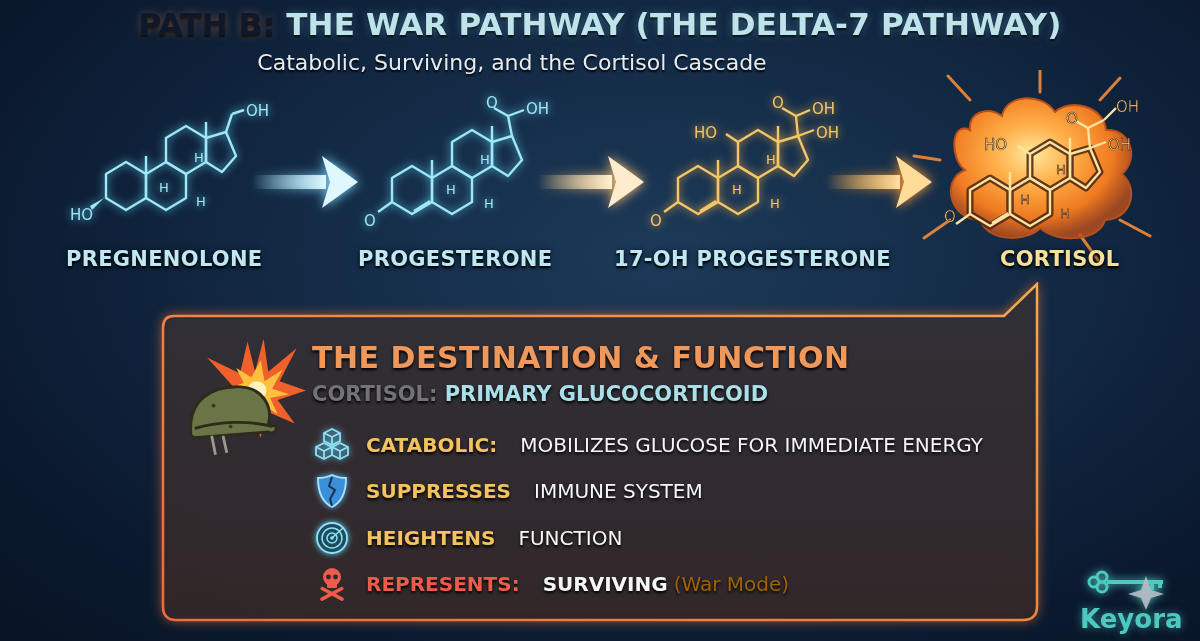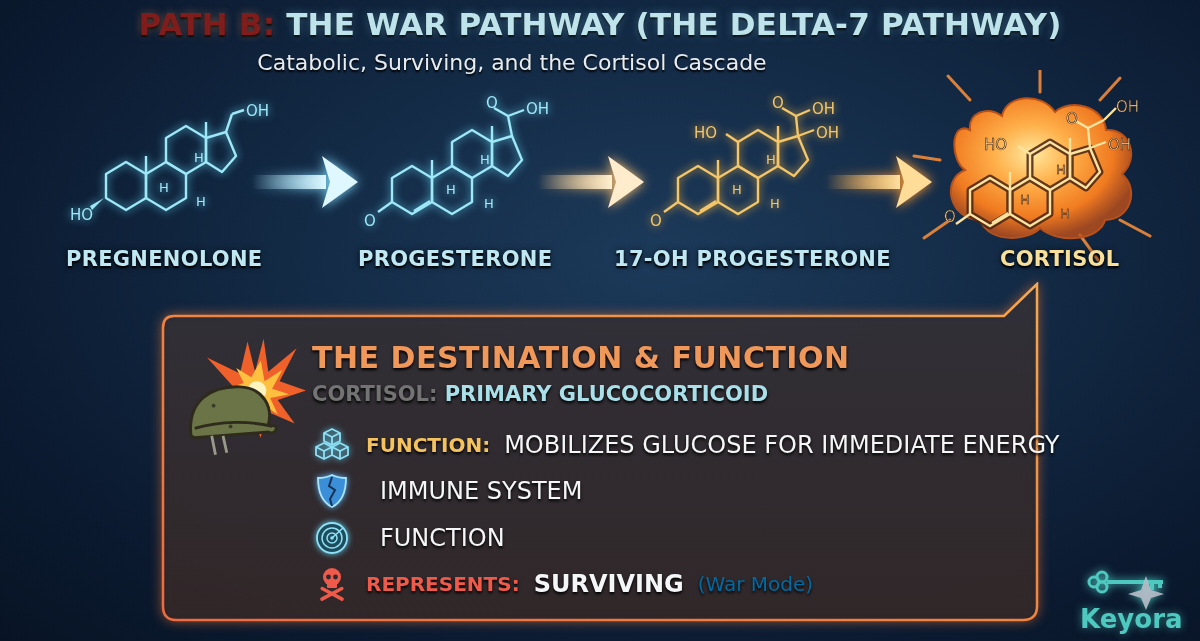--- a/index.html
+++ b/index.html
@@ -7,21 +7,21 @@
     width:1200px; height:641px; overflow:hidden; position:relative;
     background: radial-gradient(ellipse at 55% 40%, #1c3a5a 0%, #132a45 40%, #0b1a30 75%, #081425 100%);
     font-family: "DejaVu Sans", sans-serif;
   }
   .title {
     position:absolute; left:0; top:6px; width:1200px; text-align:center;
     font-family:"DejaVu Sans", sans-serif; font-weight:bold; font-size:31px; letter-spacing:0.2px;
     color:#bfe3ea; text-shadow:0 0 8px rgba(120,200,230,0.35), 0 2px 2px #000;
     white-space:nowrap;
   }
-  .title .accent { color:#7f1d1d; text-shadow:0 0 8px rgba(240,150,90,0.35), 0 2px 2px #000;margin-top:16px; }
+  .title .accent { color:#0f172a; text-shadow:0 0 8px rgba(240,150,90,0.35), 0 2px 2px #000;margin-top:16px; }
   .subtitle {
     position:absolute; left:0; top:50px; width:1024px; text-align:center;
     font-size:22px; color:#e6ecf0; text-shadow:0 2px 2px #000;
   }
   .molecule { position:absolute; }
   .molecule svg { overflow:visible; }
   .mol-label {
     position:absolute; font-weight:bold; font-size:21px; letter-spacing:0.3px; white-space:nowrap;
     text-shadow:0 0 6px rgba(0,0,0,0.6), 0 2px 2px #000;
   }
@@ -36,22 +36,22 @@
   }
   .panel-sub {
     position:absolute; left:312px; top:382px; font-weight:bold; font-size:21px; white-space:nowrap;
     text-shadow:0 2px 3px #000;
   }
   .panel-sub .k { color:#737373; }
   .panel-sub .v { color:#a9dfe8; }
   .bullet { position:absolute; left:312px; height:34px; display:flex; align-items:center; white-space:nowrap; }
   .bullet .ico { width:40px; height:34px; display:flex; align-items:center; justify-content:center; margin-right:14px; }
   .bullet .k { font-weight:bold; font-size:20px; text-shadow:0 2px 3px #000; }
-  .bullet .v { font-size:24px; color:#f4f6f8; text-shadow:0 2px 3px #000; margin-left:14px; }
-  .bullet .v2 { font-size:20px; color:#0369a1; text-shadow:0 2px 3px #000; margin-left:14px; }
+  .bullet .v { font-size:20px; color:#f4f6f8; text-shadow:0 2px 3px #000; margin-left:23px; }
+  .bullet .v2 { font-size:20px; color:#a16207; text-shadow:0 2px 3px #000; margin-left:6px; }
   .logo { position:absolute; left:1084px; top:570px; width:100px; height:66px; }
   .logo-text {
     position:absolute; left:1080px; top:604px; font-weight:bold; font-size:26px; color:#4ec9c0;
     text-shadow:0 0 8px rgba(78,201,192,0.6);
   }
 </style>
 </head>
 <body>
 
 <div class="title">
@@ -276,44 +276,46 @@
           <line x1="18" y1="9" x2="18" y2="17"></line>
         <polygon points="10,15 18,19 18,27 10,31 2,27 2,19"></polygon>
         <polyline points="2,19 10,23 18,19"></polyline>
           <line x1="10" y1="23" x2="10" y2="31"></line>
         <polygon points="26,15 34,19 34,27 26,31 18,27 18,19"></polygon>
         <polyline points="18,19 26,23 34,19"></polyline>
           <line x1="26" y1="23" x2="26" y2="31"></line>
       </g>
     </svg>
   </span>
-  <span class="k" style="color:#f4c25e;">FUNCTION:</span>
+  <span class="k" style="color:#f4c25e;">CATABOLIC:</span>
   <span class="v">MOBILIZES GLUCOSE FOR IMMEDIATE ENERGY</span>
 </div>
 
 <div class="bullet" style="top:474px;">
   <span class="ico">
     <svg width="32" height="36" viewBox="0 0 32 36" style="filter:drop-shadow(0 0 3px #5fb0f0);">
       <path d="M16,2 C22,5 27,5 30,5 C30,20 26,29 16,34 C6,29 2,20 2,5 C5,5 10,5 16,2 Z" fill="#3a8fd8" stroke="#a8e4f8" stroke-width="1.8"></path>
       <path d="M16,4 L13,13 L19,17 L14,26 L16,33" fill="none" stroke="#1a3050" stroke-width="2"></path>
     </svg>
   </span>
+  <span class="k" style="color:#f4c25e;">SUPPRESSES</span>
   <span class="v">IMMUNE SYSTEM</span>
 </div>
 
 <div class="bullet" style="top:521px;">
   <span class="ico">
     <svg width="34" height="34" viewBox="0 0 34 34" style="filter:drop-shadow(0 0 3px #5fd0f0);">
       <circle cx="17" cy="17" r="15" fill="#1d4c5c" stroke="#8fe0f5" stroke-width="1.8"></circle>
       <circle cx="17" cy="17" r="10" fill="none" stroke="#8fe0f5" stroke-width="1.5"></circle>
       <circle cx="17" cy="17" r="5" fill="none" stroke="#8fe0f5" stroke-width="1.5"></circle>
       <circle cx="17" cy="17" r="1.8" fill="#8fe0f5"></circle>
       <line x1="17" y1="17" x2="28" y2="7" stroke="#8fe0f5" stroke-width="1.6"></line>
     </svg>
   </span>
+  <span class="k" style="color:#f4c25e;">HEIGHTENS</span>
   <span class="v">FUNCTION</span>
 </div>
 
 <div class="bullet" style="top:567px;">
   <span class="ico">
     <svg width="30" height="36" viewBox="0 0 30 36">
       <g fill="#ef5a4a">
         <ellipse cx="15" cy="11" rx="9" ry="9"></ellipse>
         <rect x="10" y="16" width="10" height="6" rx="1"></rect>
         <rect x="2" y="26" width="26" height="3.5" rx="1.7" transform="rotate(28 15 28)"></rect>

